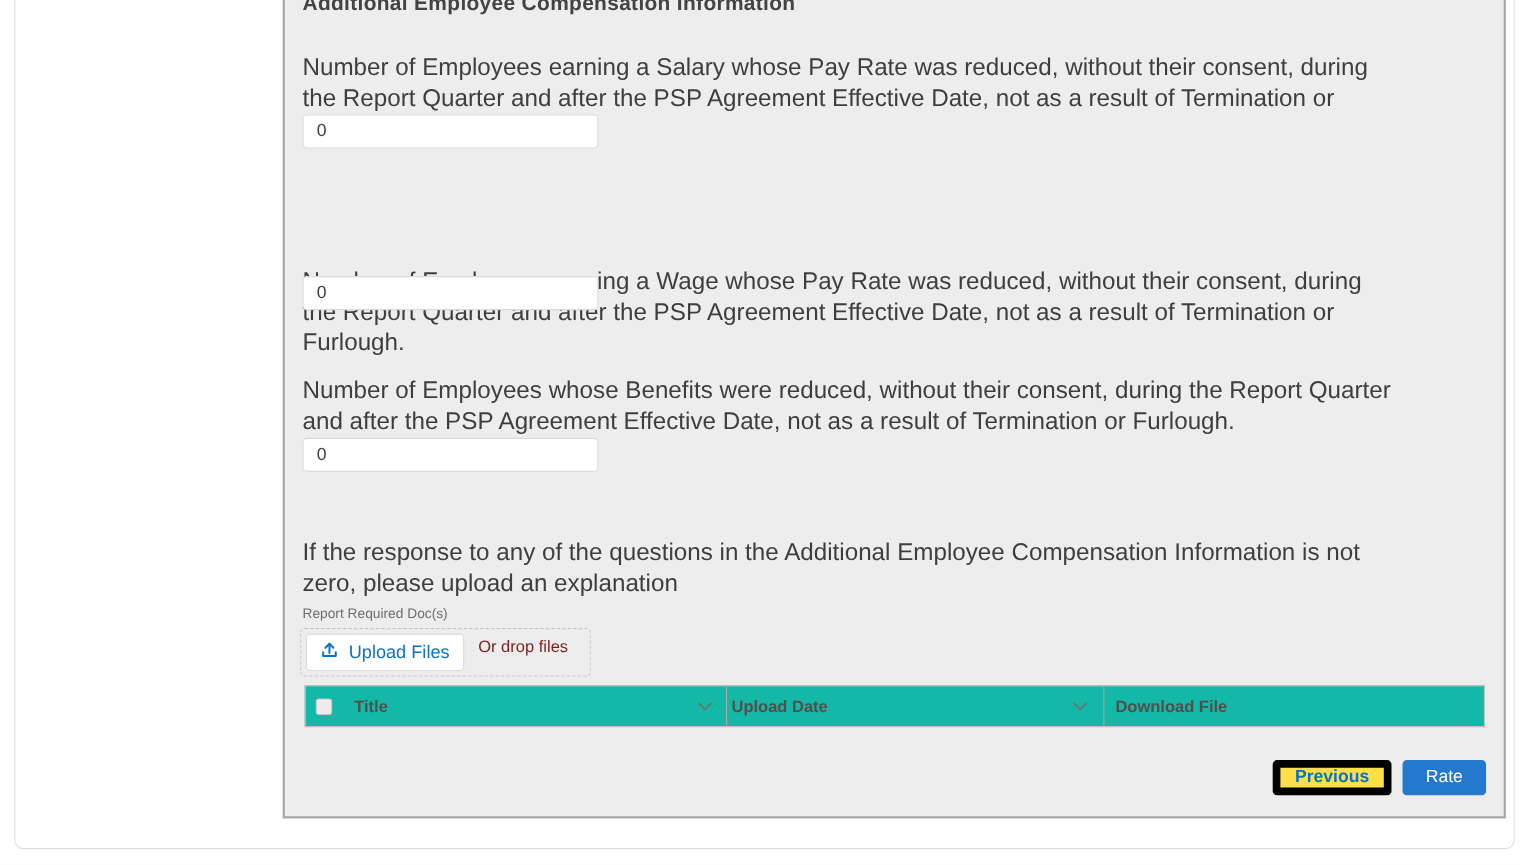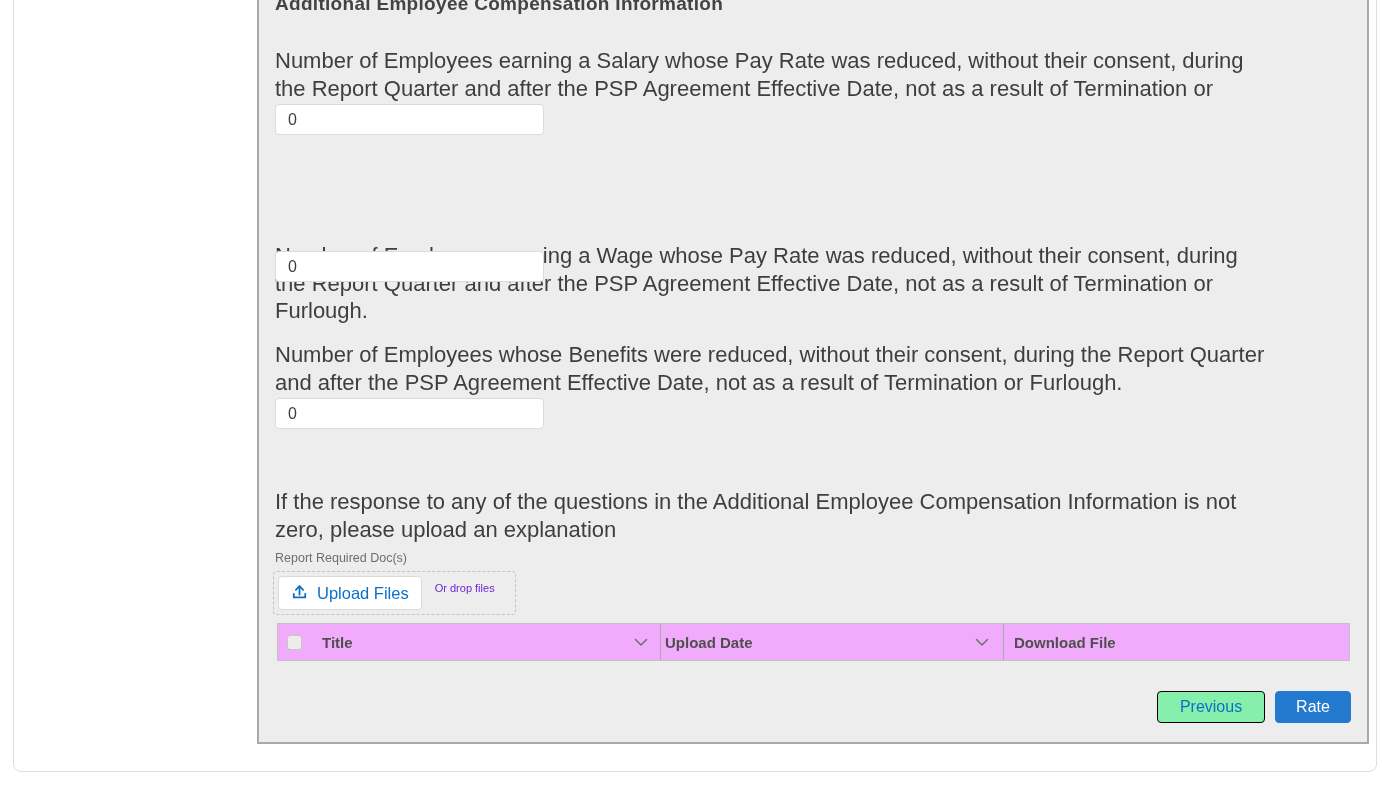--- a/index.html
+++ b/index.html
@@ -75,28 +75,28 @@
     display: inline-flex; align-items: center; gap: 9px;
     height: 34px; padding: 0 12px;
     background: #ffffff;
     border: 1px solid #dddbda;
     border-radius: 4px;
     color: #0b70c8;
     font-size: 16.5px;
     cursor: pointer;
   }
   .drop-label {
-    font-size: 11px; color: #6d28d9;
+    font-size: 15px; color: #7f1d1d;
     margin: 0 16px 10px 13px;
   }
 
   .doc-table {
     position: absolute; left: 18px; top: 648px;
     width: 1073px; height: 38px;
-    background: #f0abfc;
+    background: #14b8a6;
     border: 1px solid #c3c1bf;
     display: flex;
   }
   .th {
     display: flex; align-items: center;
     height: 100%;
     font-size: 15px; font-weight: 700; color: #514f4d;
     position: relative;
   }
   .th-title { width: 382px; padding: 0 12px 0 9px; }
@@ -122,23 +122,24 @@
   .btn {
     height: 32px;
     border-radius: 4px;
     font-family: "Liberation Sans", sans-serif;
     font-size: 16px;
     display: inline-flex; align-items: center; justify-content: center;
     cursor: pointer;
   }
   .btn-previous {
     width: 108px;
-    background: #86efac;
-    border: 1px solid #000000;
+    background: #fde047;
+    border: 7px solid #000000;
     color: #0b70c8;
+    font-weight: bold;
   }
   .btn-save {
     width: 76px;
     background: #2279cd;
     border: 1px solid #2279cd;
     color: #ffffff;
   }
 </style>
 </head>
 <body>

